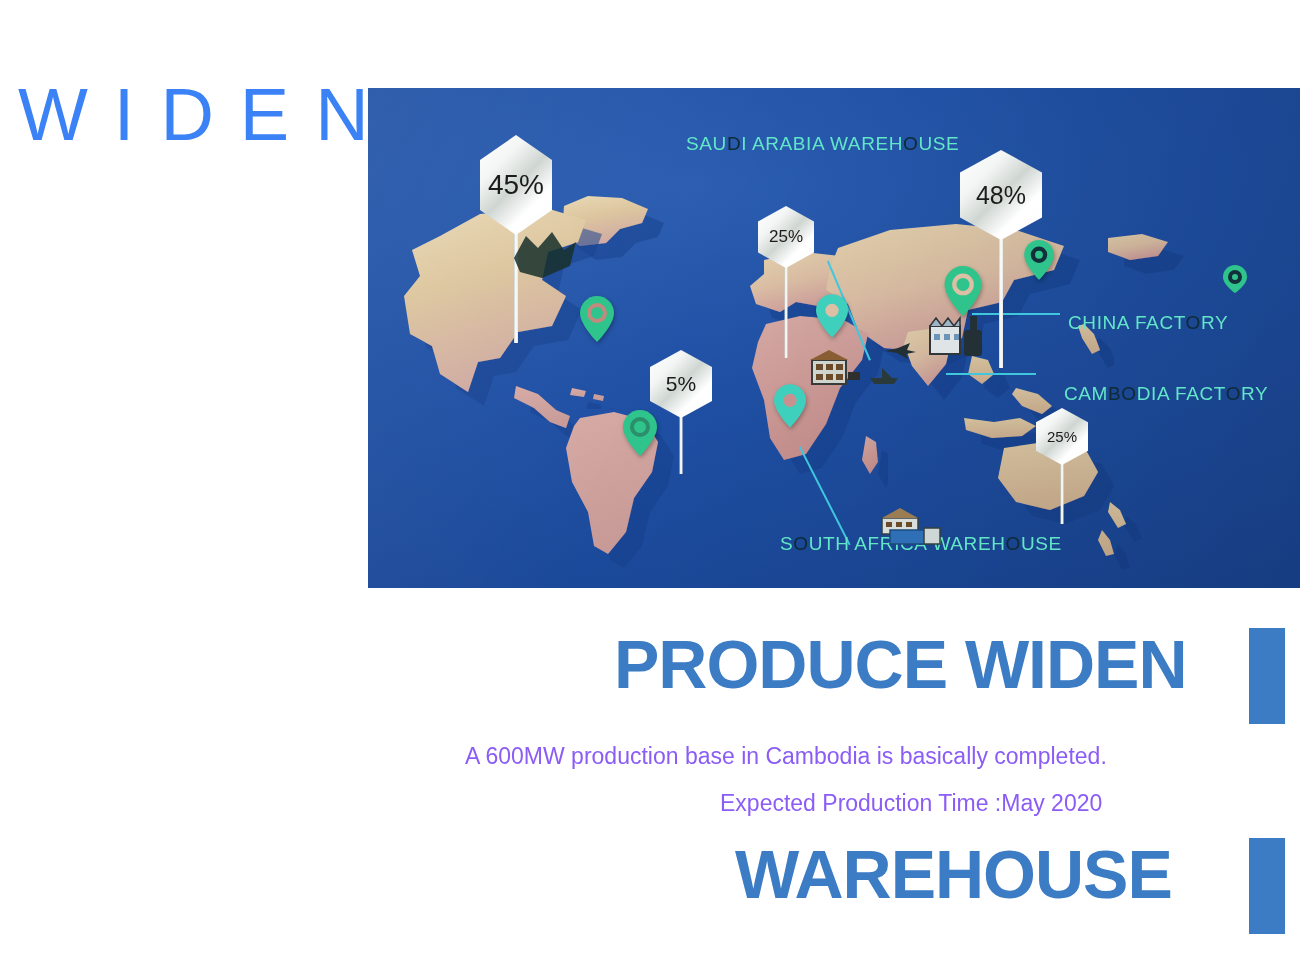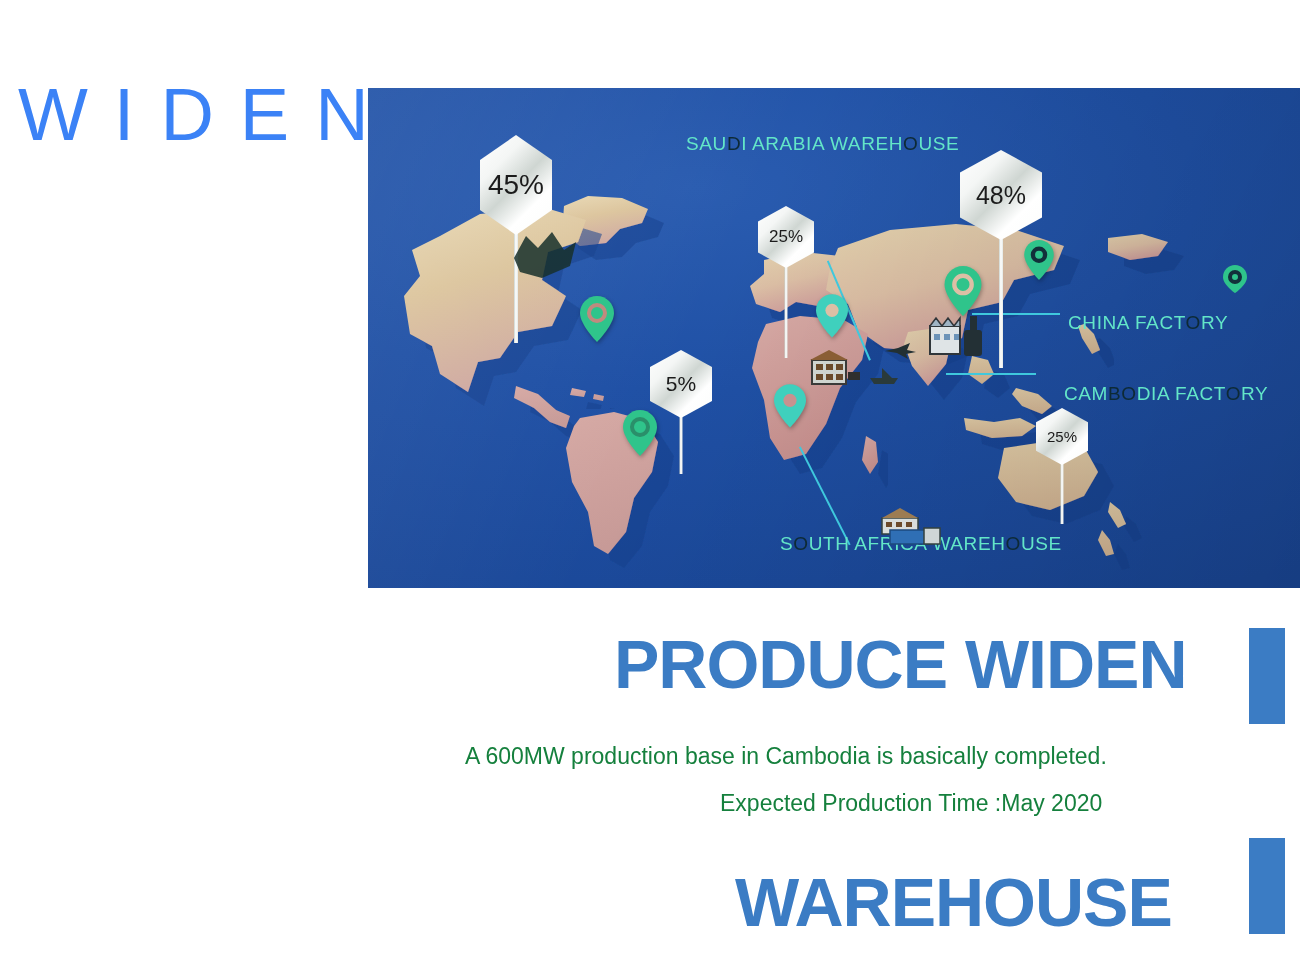--- a/index.html
+++ b/index.html
@@ -59,24 +59,24 @@
   
   .pin{position:absolute;}
   .pin svg{display:block;filter:drop-shadow(1px 2px 2px rgba(0,0,0,.3));}
 
   
   .headline{
     position:absolute;color:#3b7cc4;font-weight:bold;line-height:1;
     white-space:nowrap;
   }
   .h-produce{left:614px;top:630px;font-size:68px;letter-spacing:-1px;}
-  .h-warehouse{left:735px;top:840px;font-size:68px;letter-spacing:-1px;margin-top:28px;}
+  .h-warehouse{left:735px;top:840px;font-size:68px;letter-spacing:-1px;}
   .accent-bar{position:absolute;background:#3b7cc4;}
   .sub{
-    position:absolute;color:#15803d;font-size:23px;white-space:nowrap;
+    position:absolute;color:#8b5cf6;font-size:23px;white-space:nowrap;
   }
   .sub1{left:465px;top:743px;}
   .sub2{left:720px;top:790px;}
 </style>
 </head>
 <body>
 
 <div class="brand">WIDEN</div>
 
 <div class="map-panel">

